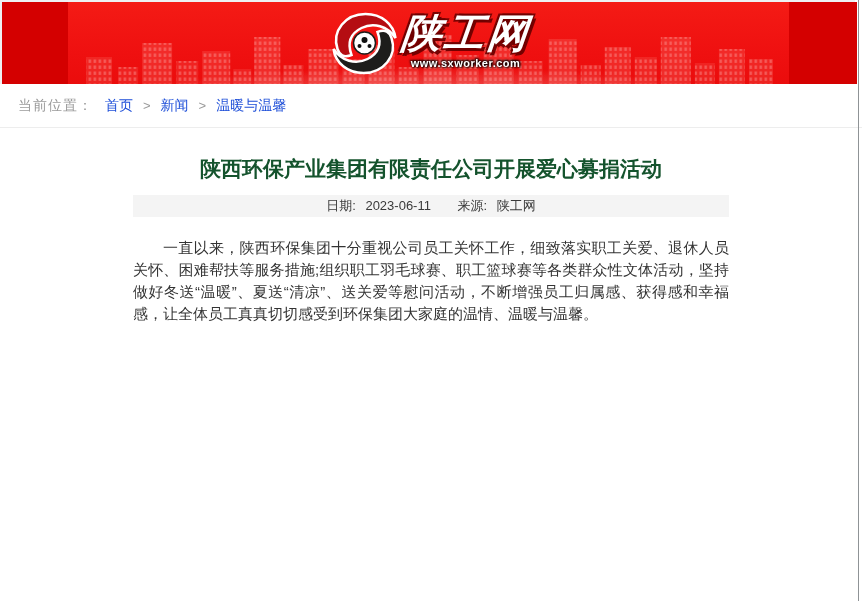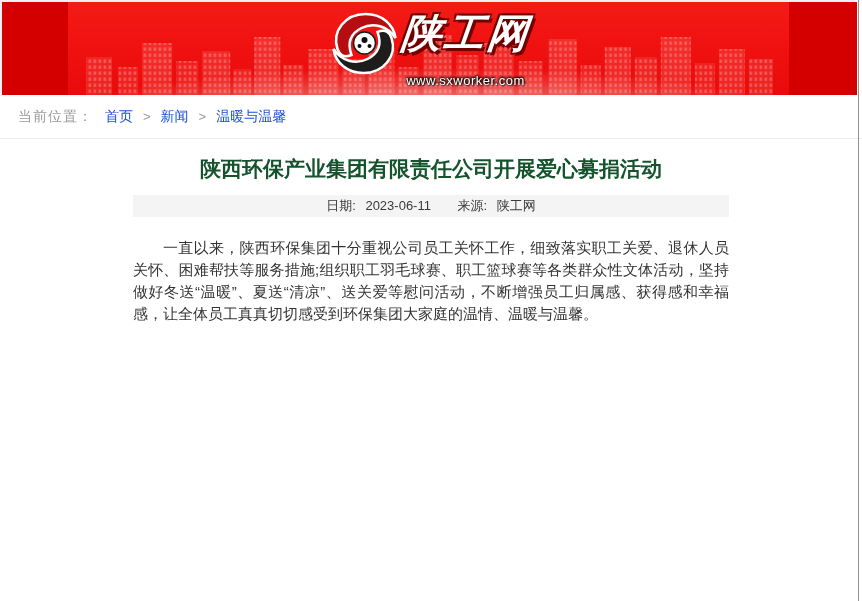--- a/index.html
+++ b/index.html
@@ -16,25 +16,25 @@
     background:radial-gradient(ellipse at 50% 100%, rgba(255,255,255,.55), rgba(255,255,255,0) 70%); }
   .skyline { position:absolute; left:0; bottom:0; width:100%; height:66px; }
 
   .logo { position:absolute; left:50%; top:9px; transform:translateX(-50%);
     display:flex; align-items:flex-start; cursor:pointer; }
   .logo-text { display:flex; flex-direction:column; align-items:center; margin-left:2px; }
   .logo-name { font-size:40px; line-height:44px; font-weight:bold; font-style:italic;
     color:#fff; letter-spacing:3px; transform:skewX(-6deg); white-space:nowrap;
     text-shadow:3px 3px 0 rgba(110,0,0,.95), -2px -2px 0 rgba(110,0,0,.9),
                 2px -2px 0 rgba(110,0,0,.9), -2px 2px 0 rgba(110,0,0,.9); }
-  .logo-url { margin-top:18px; font-size:13px; font-weight:normal; color:#fff;
+  .logo-url { margin-top:2px; font-size:11px; font-weight:bold; color:#fff;
     letter-spacing:.5px; text-shadow:1px 1px 2px #000, -1px -1px 2px #000, 1px -1px 2px #000; }
 
   
-  .breadcrumb { position:absolute; left:0; top:95px; width:100%; height:44px;
+  .breadcrumb { position:absolute; left:0; top:84px; width:100%; height:44px;
     display:flex; align-items:center; padding:11px 18px; font-size:14px; color:#9a9a9a;
     background:#fff; border-bottom:1px solid #ededed; }
   .breadcrumb .crumb-label { color:#9a9a9a; margin-right:12px; letter-spacing:1px; }
   .breadcrumb a { color:#1d4ed8; text-decoration:none; cursor:pointer; }
   .breadcrumb .sep { color:#9a9a9a; margin:0 10px; font-size:13px; }
 
   
   .article { position:absolute; left:133px; top:140px; width:596px; }
   .article-title { font-size:21px; line-height:26px; font-weight:bold; color:#14532d;
     text-align:center; margin:16px 0 13px; }

